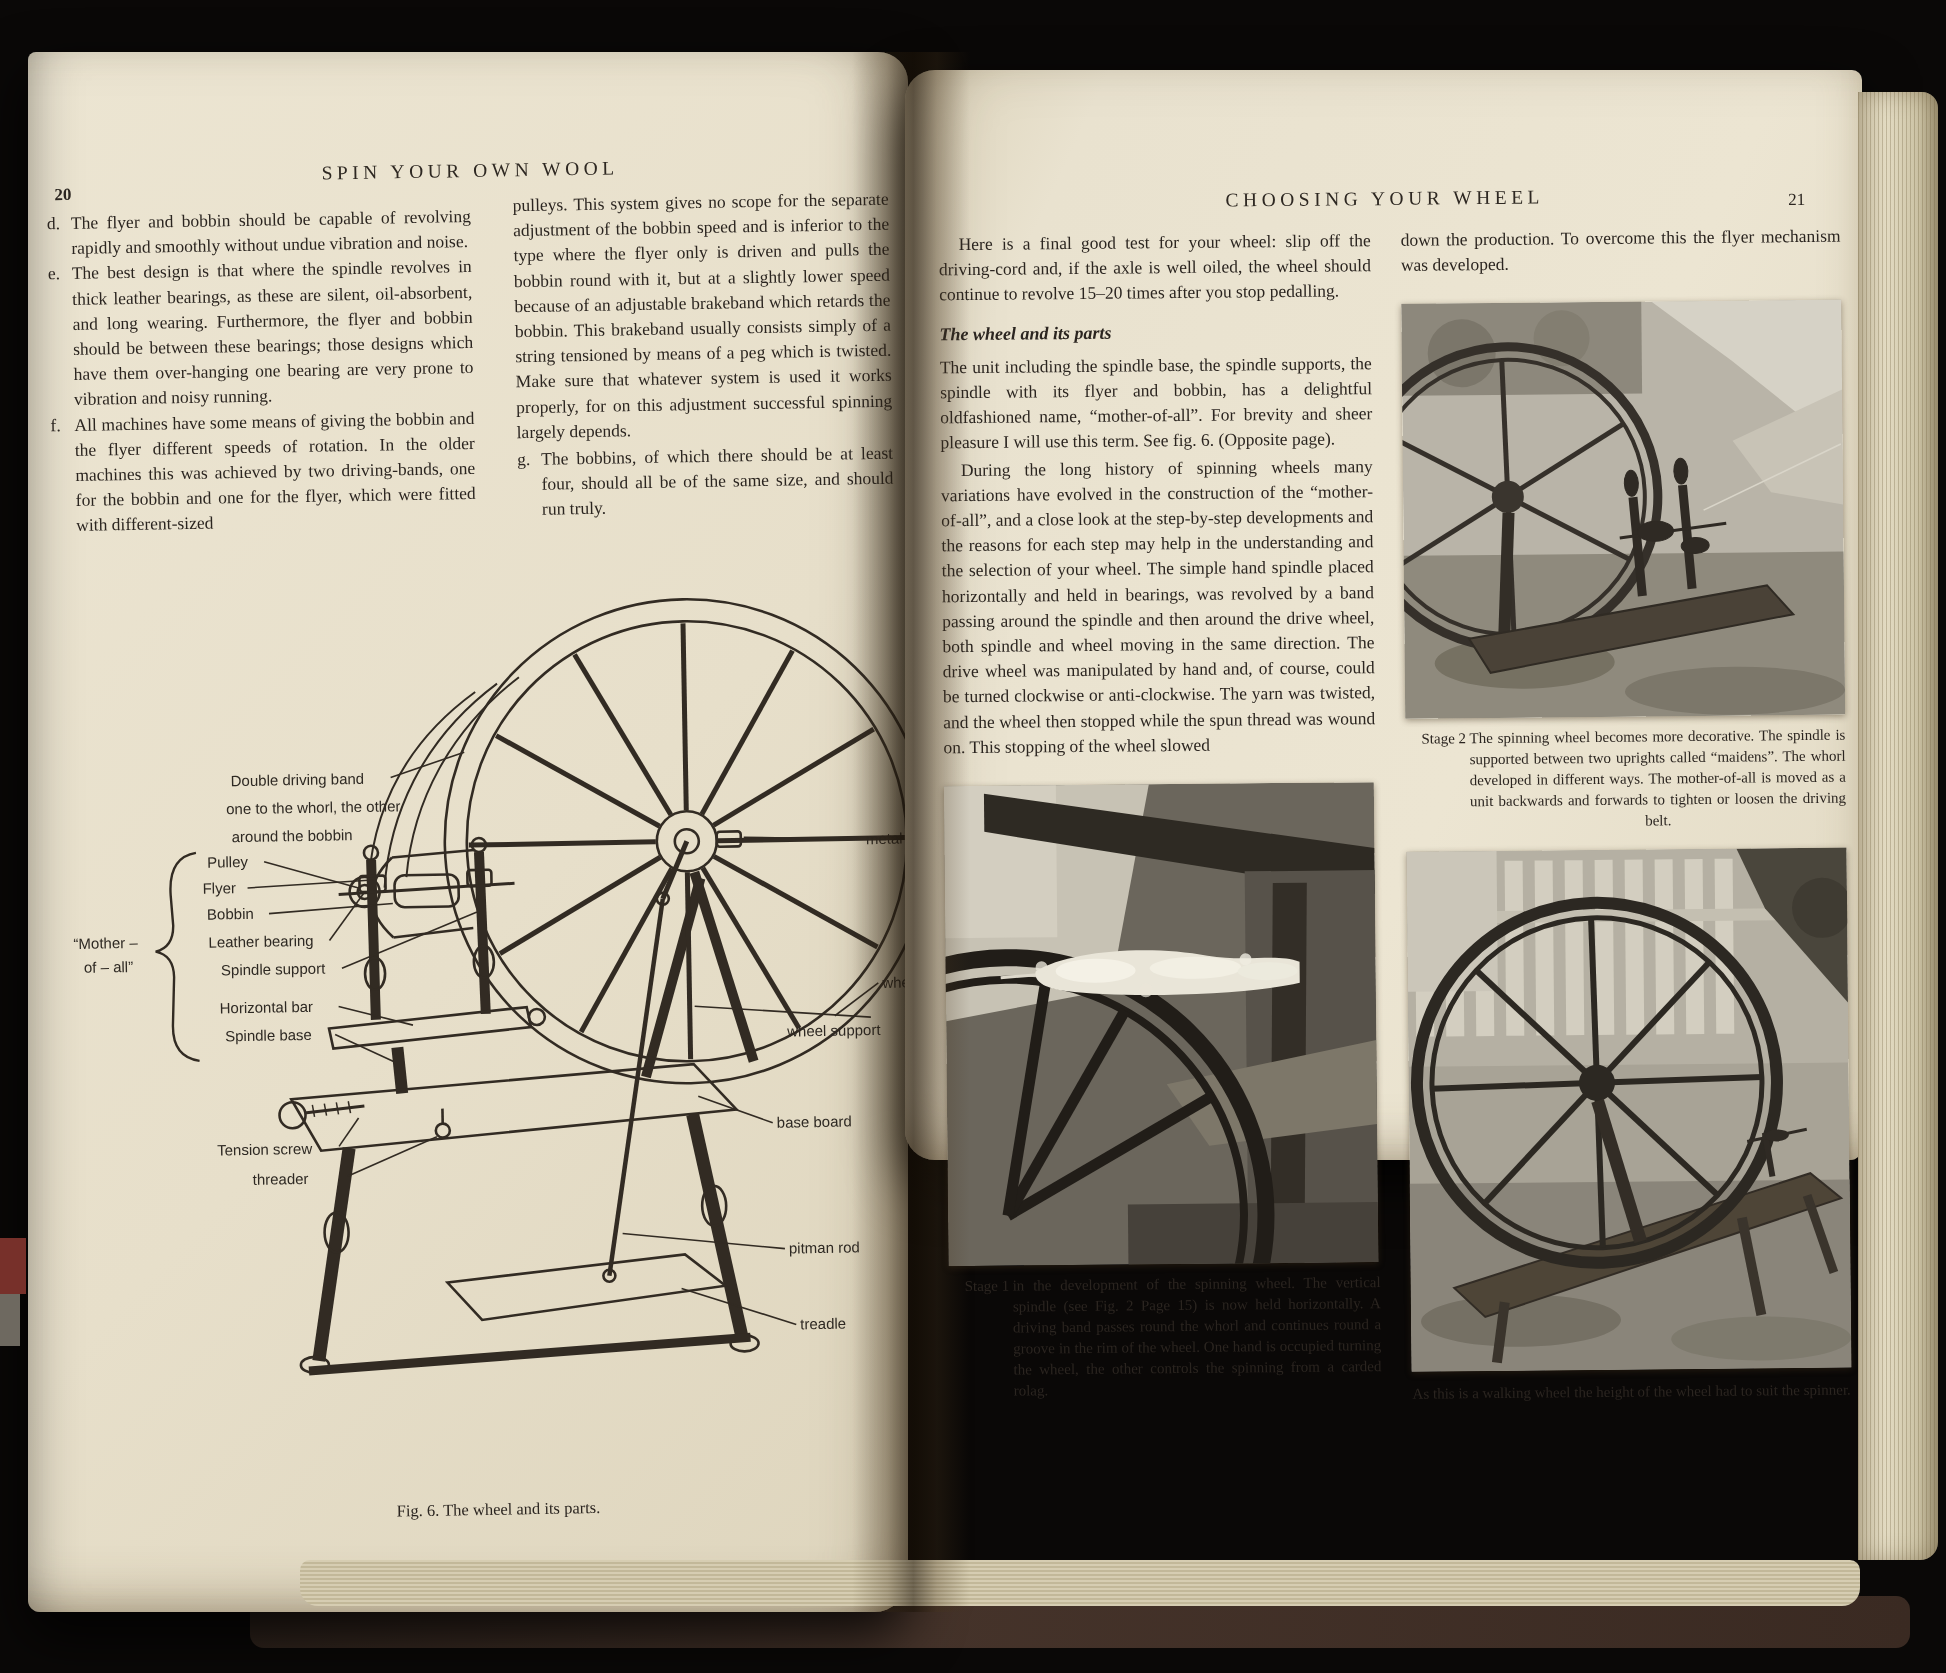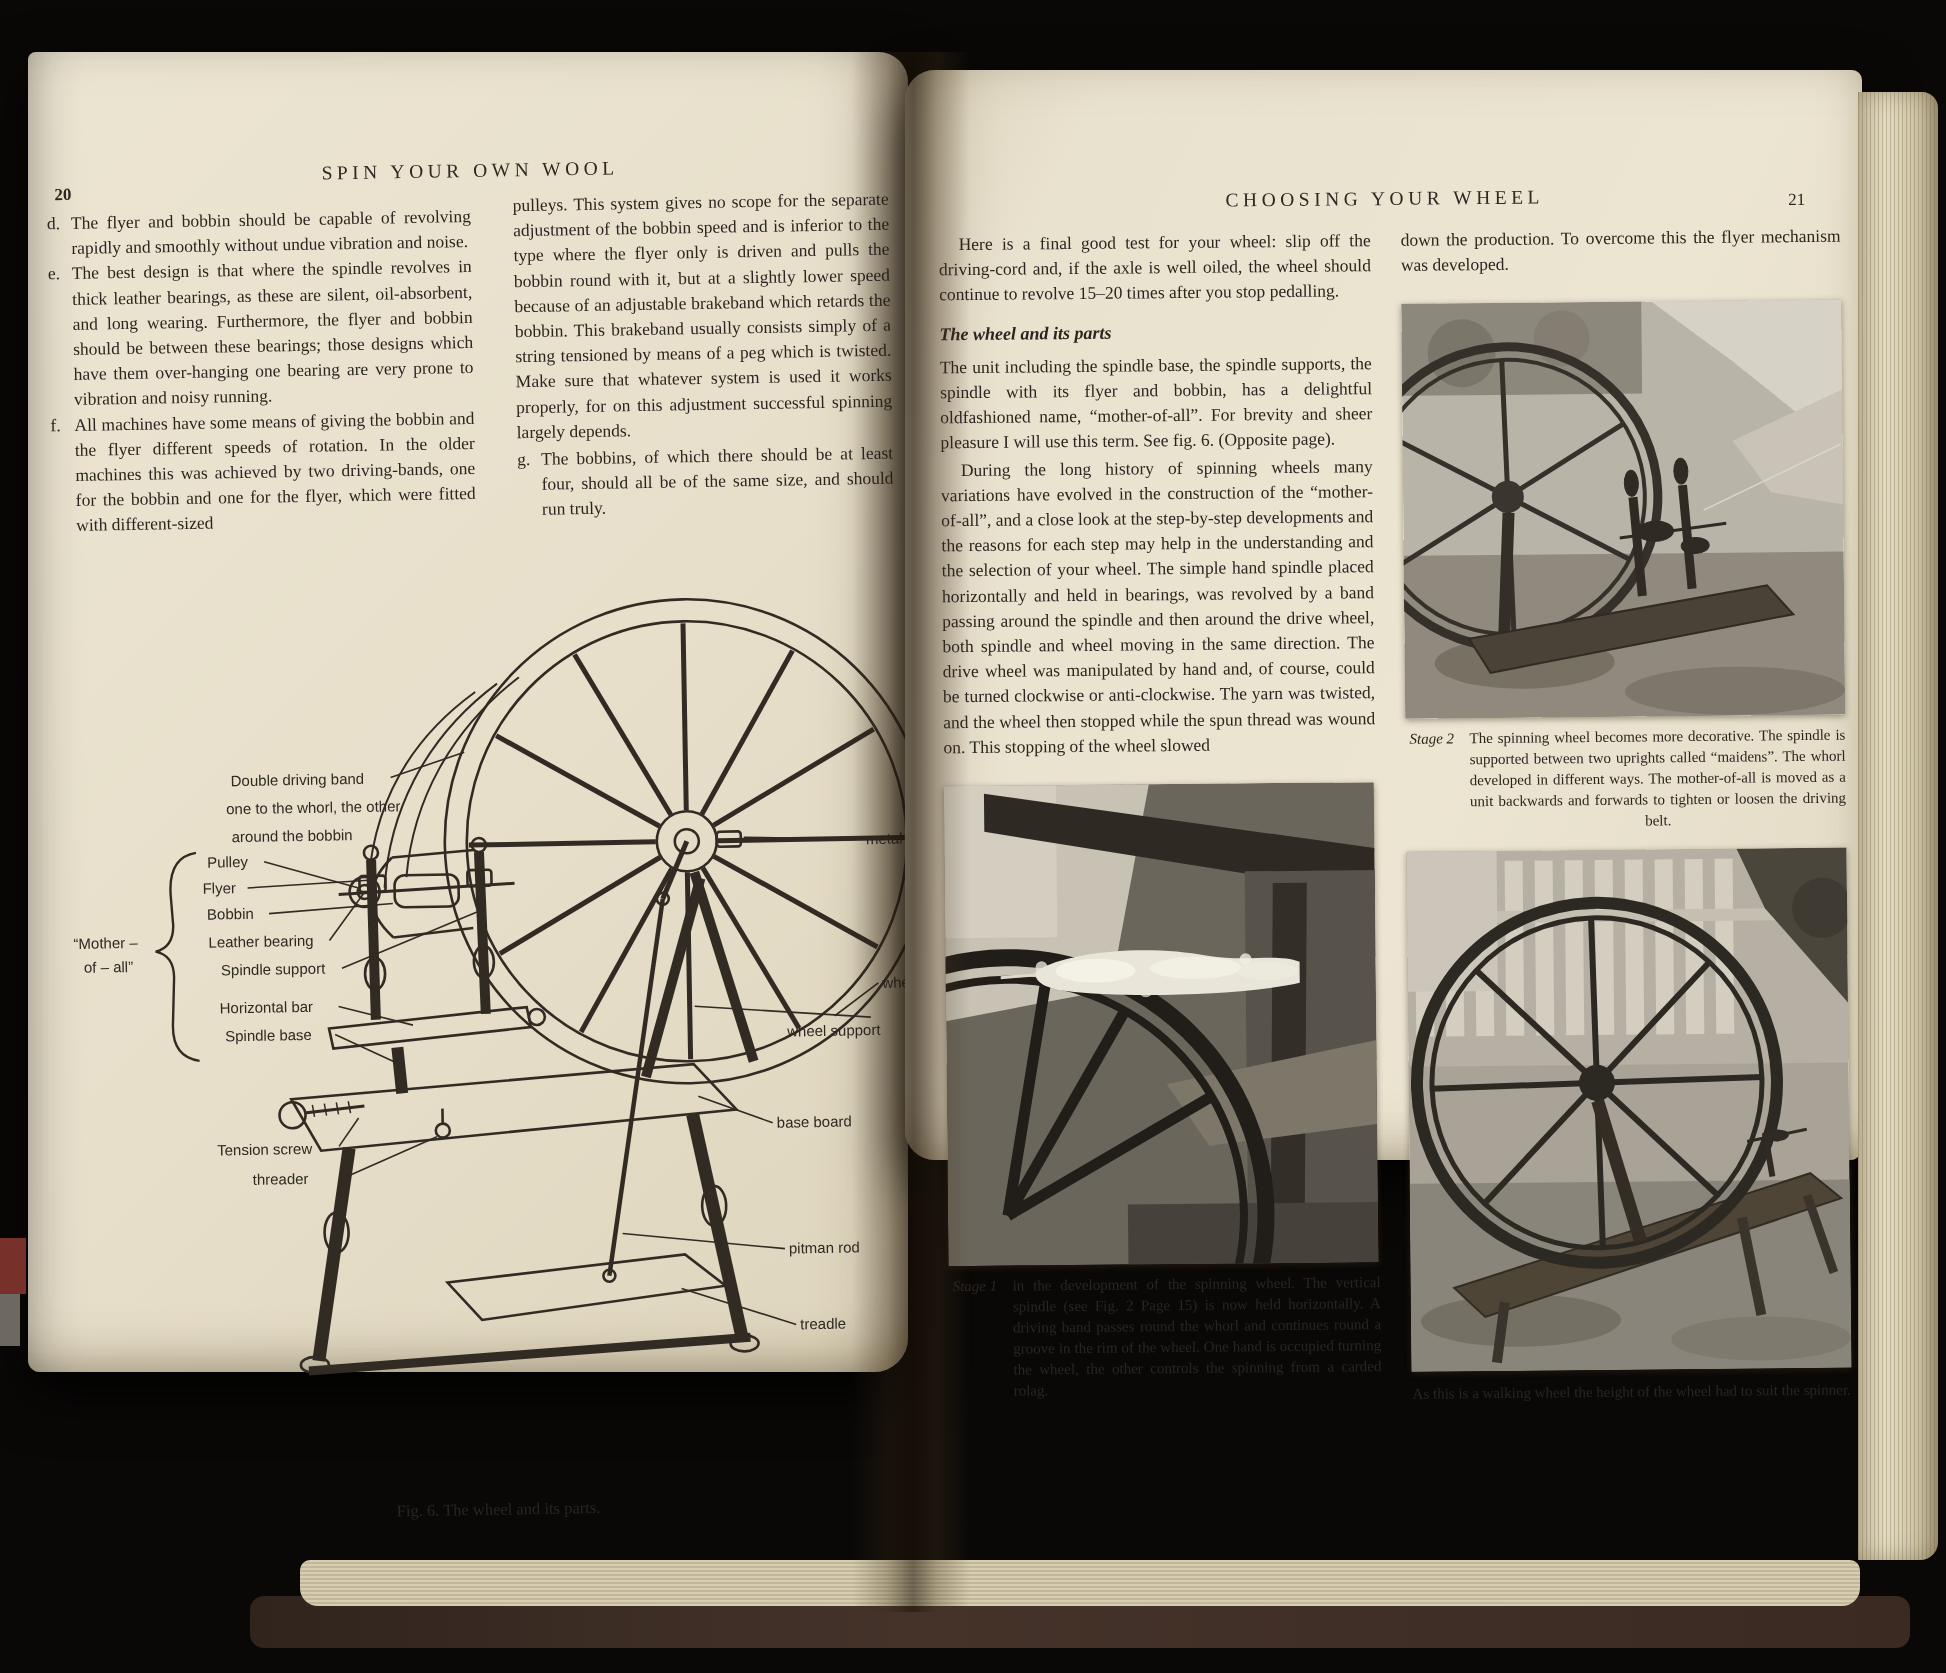--- a/index.html
+++ b/index.html
@@ -1,20 +1,20 @@
 <!DOCTYPE html>
 <html><head>
 <meta charset="utf-8">
 <style>
   html,body{margin:0;padding:0;background:#070605;}
   .scene{position:relative;width:1946px;height:1673px;background:#0a0807;overflow:hidden;
          font-family:"Liberation Serif", serif;color:#2b2520;}
   
   .page{position:absolute;background:linear-gradient(135deg,#ece5d2 0%,#e7dfca 55%,#ded5bd 100%);}
-  .page-left{left:28px;top:52px;width:880px;height:1320px;
+  .page-left{left:28px;top:52px;width:880px;height:1560px;
       border-radius:8px 30px 34px 12px;
       box-shadow:0 22px 55px rgba(0,0,0,.85),
                  inset -55px 0 70px -40px rgba(70,52,28,.55),
                  inset 35px 0 55px -38px rgba(0,0,0,.40),
                  inset 0 -45px 60px -45px rgba(90,70,40,.45);}
   .page-right{left:905px;top:70px;width:957px;height:1090px;
       border-radius:30px 10px 12px 30px;
       background:linear-gradient(115deg,#ddd4bc 0%,#e9e2cf 14%,#ece5d2 60%,#e2dac4 100%);
       box-shadow:0 22px 55px rgba(0,0,0,.85),
                  inset 55px 0 75px -42px rgba(60,44,22,.55),
@@ -44,21 +44,21 @@
   .page-num{position:absolute;font-size:17px;}
   .col{position:absolute;text-align:justify;font-size:17.5px;line-height:25.2px;}
   .col p{margin:0;}
   .indent{text-indent:20px;}
   .list-item{display:flex;margin:0;}
   .li-marker{flex:0 0 24px;}
   .li-text{flex:1;text-align:justify;}
   .sec-head{font-style:italic;font-weight:bold;font-size:18px;margin:14px 0 8px 0 !important;text-indent:0;}
   
   .stage-cap{position:relative;padding-left:64px;font-size:15px;line-height:21px;text-align:justify;margin-top:10px;}
-  .stage-cap .lbl{position:absolute;left:4px;top:0;font-style:italic;}
+  .stage-cap .lbl{position:absolute;left:16px;top:0;}
   .cap-centerlast{text-align-last:center;}
   .photo-cap{font-size:15px;line-height:21px;text-align:center;margin-top:12px;}
   .fig-caption{position:absolute;left:215px;top:1448px;width:460px;text-align:center;font-size:16.5px;}
   
   .photo{display:block;box-shadow:0 2px 6px rgba(60,45,25,.45);}
   
   .diagram{position:absolute;left:0px;top:538px;}
   .diagram text{font-family:"Liberation Sans", sans-serif;font-size:15px;fill:#2e2923;}
   .diagram .stroke{stroke:#322b23;fill:none;}
   .diagram .leader{stroke:#322b23;stroke-width:1.6;}

